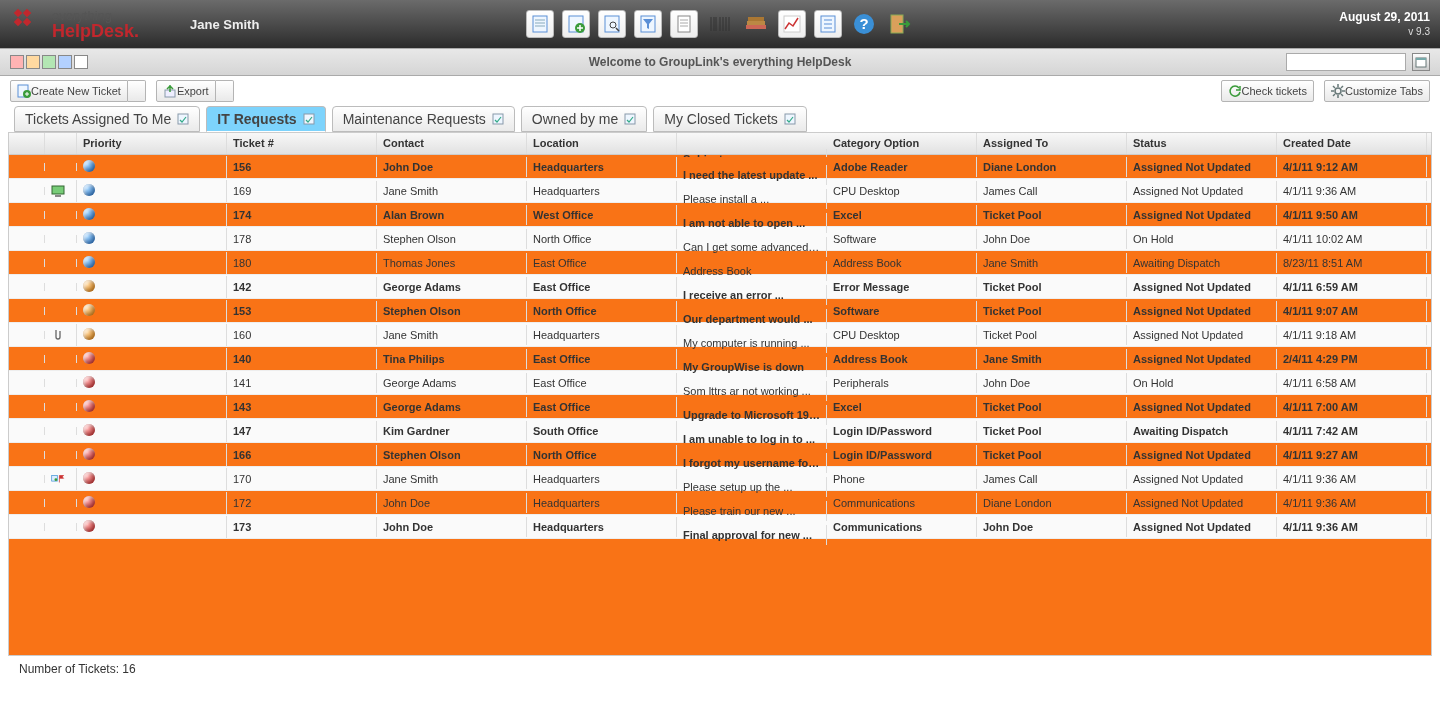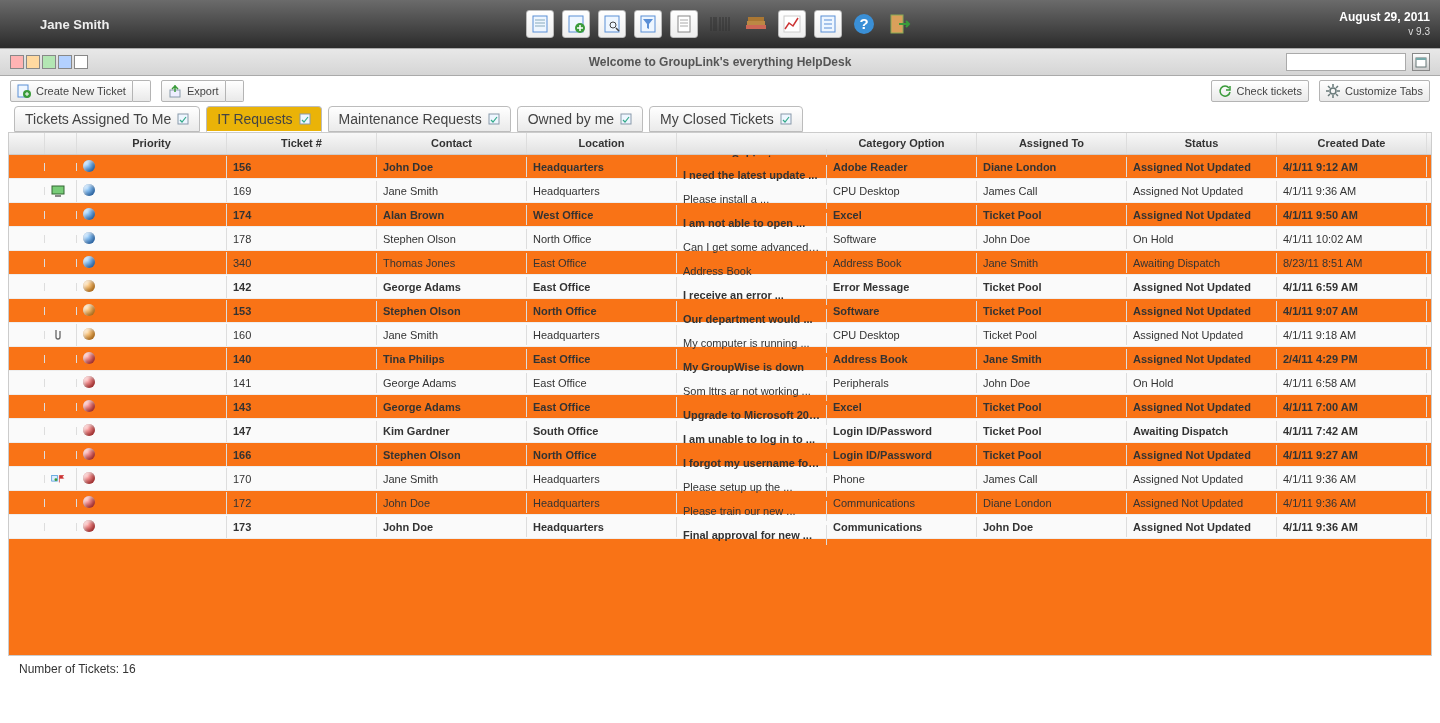--- a/index.html
+++ b/index.html
@@ -24,48 +24,48 @@
 .subheader { background: linear-gradient(#e8e8e8,#d5d5d5); height: 28px; border-top:1px solid #aaa; border-bottom:1px solid #aaa; display:flex; align-items:center; padding:0 10px; position:relative; }
 .color-swatches { display:flex; gap:2px; }
 .color-swatches span { width:14px; height:14px; border:1px solid #888; display:inline-block; cursor:pointer; }
 .welcome { position:absolute; left:50%; transform:translateX(-50%); color:#555; font-weight:bold; font-size:12px; }
 .search-box { margin-left:auto; display:flex; align-items:center; gap:6px; }
 .search-box input { width:120px; height:18px; border:1px solid #aaa; }
 .search-go { width:18px; height:18px; border:1px solid #888; background:linear-gradient(#fefefe,#ccc); cursor:pointer; display:flex; align-items:center; justify-content:center; }
 
 
 .action-bar { height:30px; display:flex; align-items:center; padding:4px 10px; gap:10px; }
-.btn { border:1px solid #b4b4b4; background:linear-gradient(#fff,#e9e9e9); height:22px; border-radius:2px; display:inline-flex; align-items:center; padding:0 6px; cursor:pointer; font-size:11px; color:#444; gap:5px;}
+.btn { border:1px solid #b4b4b4; background:linear-gradient(#fff,#e9e9e9); height:22px; border-radius:2px; display:inline-flex; align-items:center; padding:0 6px; cursor:pointer; font-size:11px; color:#444; }
 .btn-split { display:inline-flex; }
 .btn-split .btn { border-radius:2px 0 0 2px; }
 .btn-split .split { border:1px solid #b4b4b4; border-left:0; background:linear-gradient(#fff,#e9e9e9); width:18px; height:22px; display:flex; align-items:center; justify-content:center; cursor:pointer; border-radius:0 2px 2px 0;}
 .spacer { flex:1; }
 
 
 .tabs { display:flex; align-items:flex-end; padding-left:14px; gap:6px; border-bottom: none; }
 .tab { border:1px solid #bcbcbc; border-bottom:1px solid #bcbcbc; background:linear-gradient(#ffffff,#eaeaea); padding:4px 10px; border-radius:4px 4px 0 0; font-size:14px; color:#444; cursor:pointer; display:flex; align-items:center; gap:6px; }
-.tab.active { background:#eab308; border-bottom:1px solid #fff; font-weight:normal; }
+.tab.active { background:#7dd3fc; border-bottom:1px solid #fff; font-weight:bold; }
 .tab-mini-icon { width:12px; height:12px; }
 
 
 .grid-wrap { border:1px solid #ccc; margin:0 8px; }
 .grid-head { display:flex; background:linear-gradient(#f8f8f8,#e1e1e1); border-bottom:1px solid #ccc; height:22px; }
 .cell { padding:4px 6px; border-right:1px solid #ddd; overflow:hidden; white-space:nowrap; text-overflow:ellipsis; }
 .c-flag { width:36px; }
 .c-icon { width:32px; }
 .c-priority { width:150px; }
 .c-ticket { width:150px; }
 .c-contact { width:150px; }
 .c-location { width:150px; }
 .c-subject { width:150px;margin-top:16px; }
 .c-category { width:150px; }
 .c-assigned { width:150px; }
 .c-status { width:150px; }
 .c-created { width:150px; }
-.grid-head .cell { font-weight:bold; color:#333; font-size:11px; cursor:pointer;text-align:center; }
+.grid-head .cell { font-weight:bold; color:#333; font-size:11px; cursor:pointer; }
 .row { display:flex; height:24px; align-items:center; border-bottom:1px solid #eee; }
 .row:nth-child(even) { background:#fafafa; }
 .row.bold .cell { font-weight:bold; }
 .row .cell { font-size:11px; color:#333; }
 .prio-dot { width:12px; height:12px; border-radius:50%; display:inline-block; box-shadow: inset -2px -2px 4px rgba(0,0,0,.3), inset 2px 2px 3px rgba(255,255,255,.7); }
 .prio-blue { background: radial-gradient(circle at 35% 35%, #a8d8ff, #1a6fcf); }
 .prio-orange { background: radial-gradient(circle at 35% 35%, #ffd9a0, #e67e00); }
 .prio-red { background: radial-gradient(circle at 35% 35%, #ffb3b3, #cc1a1a); }
 .row-icon { width:14px; height:14px; }
 
@@ -74,20 +74,36 @@
 
 
 .footer { padding:6px 19px; font-size:12px; color:#333; }
 
 svg { display:block; }
 </style>
 </head>
 <body>
 
 <div class="header">
+  <div class="logo">
+    <div class="logo-icon">
+      <svg width="36" height="36" viewBox="0 0 36 36">
+        <g fill="#c1272d">
+            <rect x="4" y="4" width="6" height="6" transform="rotate(45 7 7)"></rect>
+            <rect x="13" y="4" width="6" height="6" transform="rotate(45 16 7)"></rect>
+            <rect x="4" y="13" width="6" height="6" transform="rotate(45 7 16)"></rect>
+            <rect x="13" y="13" width="6" height="6" transform="rotate(45 16 16)"></rect>
+          </g>
+      </svg>
+    </div>
+    <div class="logo-text">
+      <div class="top">everything</div>
+      <div class="bot">HelpDesk.</div>
+    </div>
+  </div>
   <div class="username">Jane Smith</div>
 
   <div class="toolbar-icons">
     <div class="ticon">
         <svg width="18" height="18">
           <rect x="2" y="1" width="14" height="16" fill="#eef6ff" stroke="#5a8fd6"></rect>
           <line x1="4" y1="5" x2="14" y2="5" stroke="#8ab"></line>
           <line x1="4" y1="8" x2="14" y2="8" stroke="#8ab"></line>
           <line x1="4" y1="11" x2="14" y2="11" stroke="#8ab"></line>
         </svg>
@@ -349,21 +365,21 @@
         <div class="cell c-subject">Can I get some advanced ...</div>
         <div class="cell c-category">Software</div>
         <div class="cell c-assigned">John Doe</div>
         <div class="cell c-status">On Hold</div>
         <div class="cell c-created">4/1/11 10:02 AM</div>
       </div>
       <div class="row">
         <div class="cell c-flag"></div>
         <div class="cell c-icon"></div>
         <div class="cell c-priority"><span class="prio-dot prio-blue"></span></div>
-        <div class="cell c-ticket">340</div>
+        <div class="cell c-ticket">180</div>
         <div class="cell c-contact">Thomas Jones</div>
         <div class="cell c-location">East Office</div>
         <div class="cell c-subject">Address Book</div>
         <div class="cell c-category">Address Book</div>
         <div class="cell c-assigned">Jane Smith</div>
         <div class="cell c-status">Awaiting Dispatch</div>
         <div class="cell c-created">8/23/11 8:51 AM</div>
       </div>
       <div class="row bold">
         <div class="cell c-flag"></div>
@@ -434,21 +450,21 @@
         <div class="cell c-status">On Hold</div>
         <div class="cell c-created">4/1/11 6:58 AM</div>
       </div>
       <div class="row bold">
         <div class="cell c-flag"></div>
         <div class="cell c-icon"></div>
         <div class="cell c-priority"><span class="prio-dot prio-red"></span></div>
         <div class="cell c-ticket">143</div>
         <div class="cell c-contact">George Adams</div>
         <div class="cell c-location">East Office</div>
-        <div class="cell c-subject">Upgrade to Microsoft 2006</div>
+        <div class="cell c-subject">Upgrade to Microsoft 1998</div>
         <div class="cell c-category">Excel</div>
         <div class="cell c-assigned">Ticket Pool</div>
         <div class="cell c-status">Assigned Not Updated</div>
         <div class="cell c-created">4/1/11 7:00 AM</div>
       </div>
       <div class="row bold">
         <div class="cell c-flag"></div>
         <div class="cell c-icon"></div>
         <div class="cell c-priority"><span class="prio-dot prio-red"></span></div>
         <div class="cell c-ticket">147</div>

